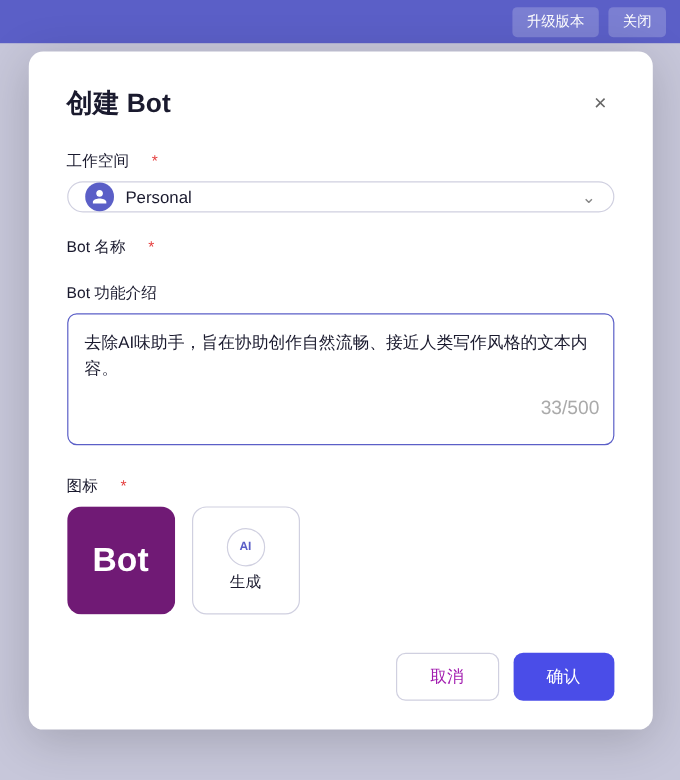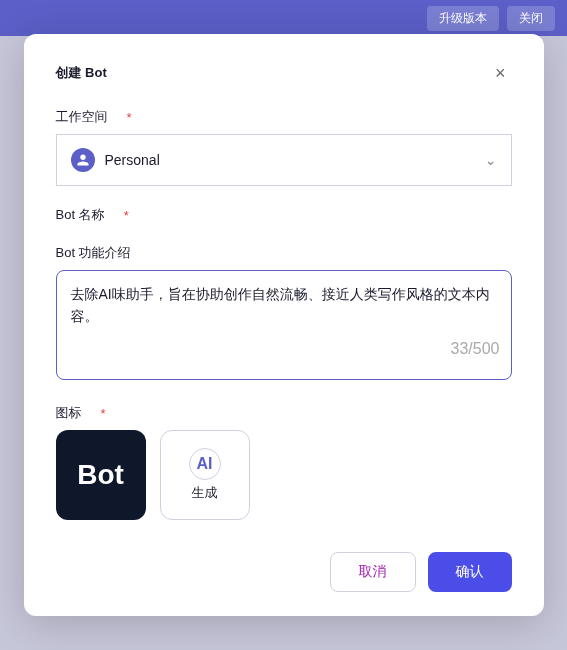--- a/index.html
+++ b/index.html
@@ -61,21 +61,21 @@
     }
 
     .modal-header {
       display: flex;
       align-items: center;
       justify-content: space-between;
       margin-bottom: 24px;
     }
 
     .modal-title {
-      font-size: 13px;
+      font-size: 22px;
       font-weight: 600;
       color: #1a1a2e;
     }
 
     .close-btn {
       background: none;
       border: none;
       cursor: pointer;
       font-size: 18px;
       color: #666;
@@ -99,22 +99,22 @@
     }
 
     .required {
       color: #e53e3e;
       font-size: 13px;
     }
 
     .workspace-select {
       width: 100%;
       border: 1px solid #d0d0e0;
-      border-radius: 0;
-      padding: 13px 14px;
+      border-radius: 19px;
+      padding: 0 14px;
       display: flex;
       align-items: center;
       justify-content: space-between;
       cursor: pointer;
       background: #fff;
     }
 
     .workspace-select-left {
       display: flex;
       align-items: center;
@@ -200,21 +200,21 @@
     .icon-options {
       display: flex;
       gap: 14px;
       align-items: center;
       margin-top: 8px;
     }
 
     .icon-bot {
       width: 90px;
       height: 90px;
-      background: #0f172a;
+      background: #701a75;
       border-radius: 12px;
       display: flex;
       align-items: center;
       justify-content: center;
       color: white;
       font-size: 28px;
       font-weight: 700;
       letter-spacing: 0;
       border: 2px solid transparent;
     }
@@ -234,21 +234,21 @@
     }
 
     .ai-icon-circle {
       width: 32px;
       height: 32px;
       border-radius: 50%;
       border: 1.5px solid #d0d0e0;
       display: flex;
       align-items: center;
       justify-content: center;
-      font-size: 16px;
+      font-size: 10px;
       color: #5b5fc7;
       font-weight: 600;
     }
 
     .generate-label {
       font-size: 13px;
       color: #1a1a2e;
     }
 
     .modal-footer {

